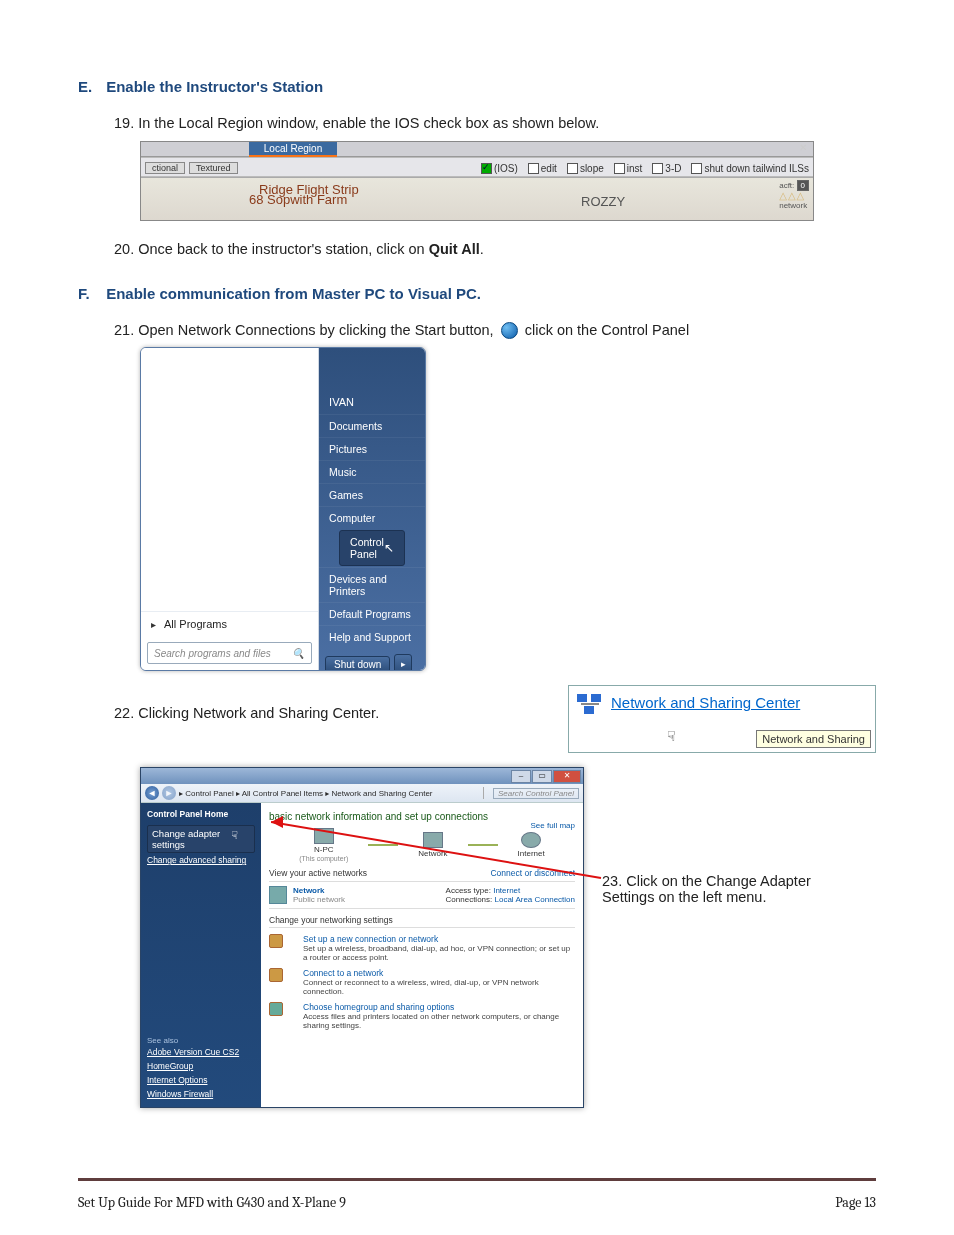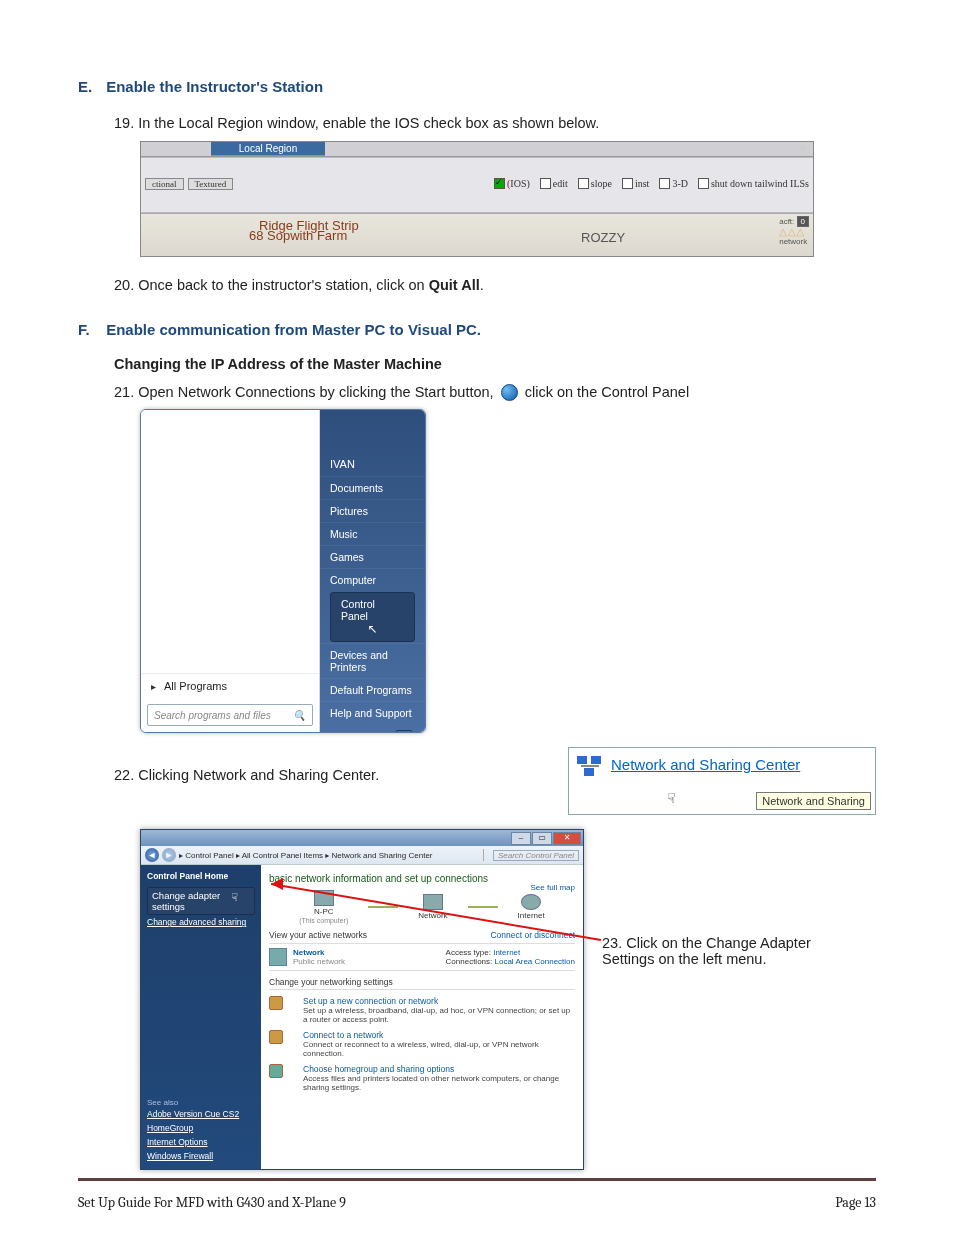--- a/index.html
+++ b/index.html
@@ -46,40 +46,39 @@
     background: linear-gradient(#d9d9dd,#cfcfd4);
     font-family: Arial, sans-serif;
     font-size: 10px;
     color: #333;
   }
   .lr-title {
     background: #3b6aa0;
     color: #fff;
     text-align: center;
     font-size: 10px;
-    padding: 1px 17px;
-    border-bottom: 1px solid #f97316;
+    padding: 1px 4px;
+    border-bottom: 4px solid #f97316;
     position: relative;
-    margin-left: 70px;
+    margin-left: 108px;
     width: 80px;
   }
   .lr-close {
     position:absolute; right:3px; top:1px;
     width: 10px; height:10px; line-height:10px;
     color:#ccc; font-size:10px;
   }
   .lr-row1 {
-    display:flex; align-items:flex-start; gap:4px;
-    padding: 20px 4px;
+    display:flex; align-items:flex-end; gap:4px;
+    padding: 2px 4px;
     border-top:1px solid #bbb;
     border-bottom:1px solid #bbb;
     background:#e6e6ea;
     position:relative;
     height:14px;
-    font-family:Liberation Serif, serif;
   }
   .lr-btn {
     border:1px solid #888; background:#ddd; padding:0 6px;
     font-size:9px;
   }
   .lr-chk {
     display:inline-flex; align-items:center; gap:2px; margin-left:6px;
     font-size:10px;
   }
   .lr-box {
@@ -153,22 +152,22 @@
   .sm-item {
     padding:5px 10px;
     font-size:10.5px;
     color:#fff;
     border-top:1px solid rgba(255,255,255,.06);
   }
   .sm-item.highlight {
     background:#28436a;
     border:1px solid #1c3252;
     border-radius:3px;
-    margin:1px 10px;
-    display:flex; align-items:center; justify-content:space-between;flex-direction:column;
+    margin:1px 20px;
+    display:flex; align-items:center; justify-content:space-between;
   }
   .sm-cursor { color:#fff; font-size:12px; }
   .sm-shutdown {
     margin:6px;
     display:flex; align-items:center; gap:4px;
   }
   .sm-shut-btn {
     background: linear-gradient(#4a6fa1,#2c4d7a);
     border:1px solid #1f3a5e;
     color:#fff; font-size:10px;
@@ -391,21 +390,20 @@
   <div class="step">
     <span class="num">20.</span>
     <span>Once back to the instructor's station, click on </span><span class="quit-all">Quit All</span><span>.</span>
   </div>
 
   <div class="sec-heading" style="margin-top:24px;">
     <span class="sec-letter">F.</span>
     <span>Enable communication from Master PC to Visual PC.</span>
   </div>
 
-  <div class="sub-heading">Changing the IP Address of the Master Machine</div>
 
   <div class="step">
     <span class="num">21.</span>
     <span>Open Network Connections by clicking the Start button,</span>
     <span class="win-orb"></span>
     <span> click on the Control Panel</span>
   </div>
 
   <div class="startmenu">
     <div class="sm-left">

